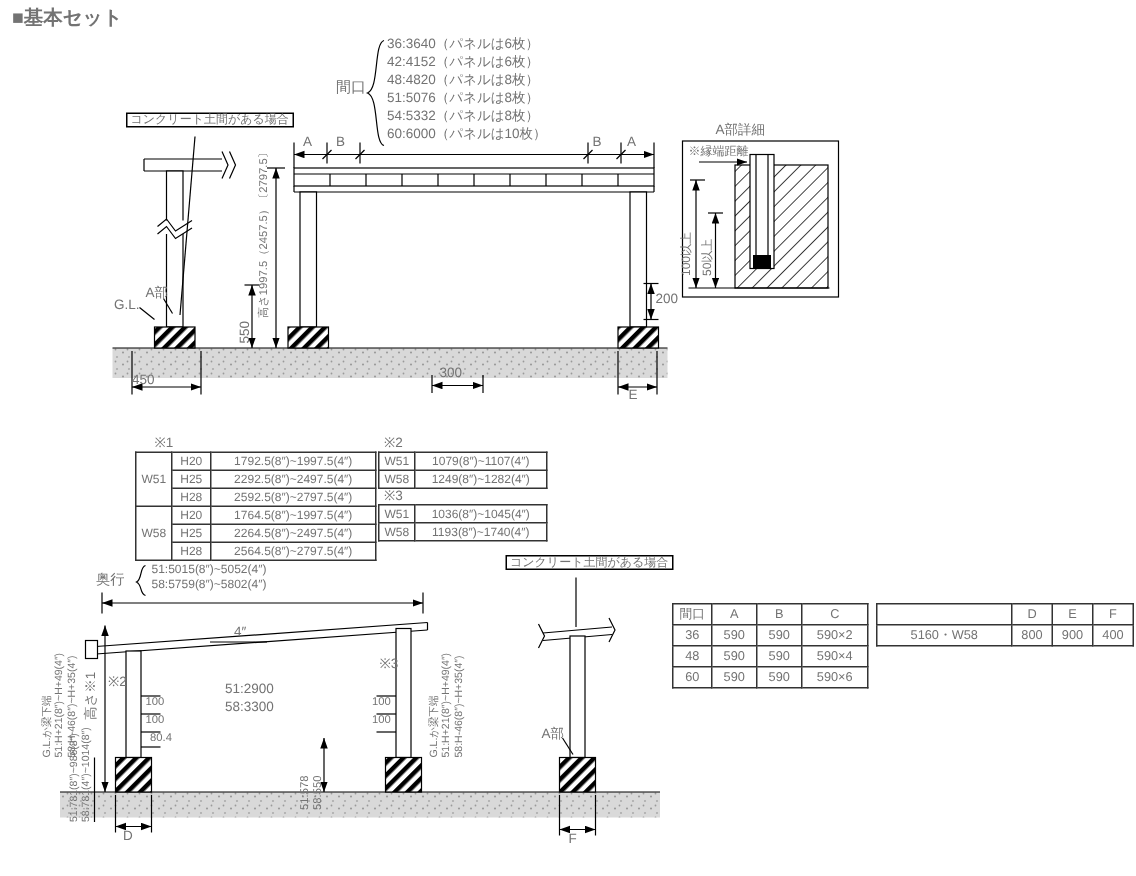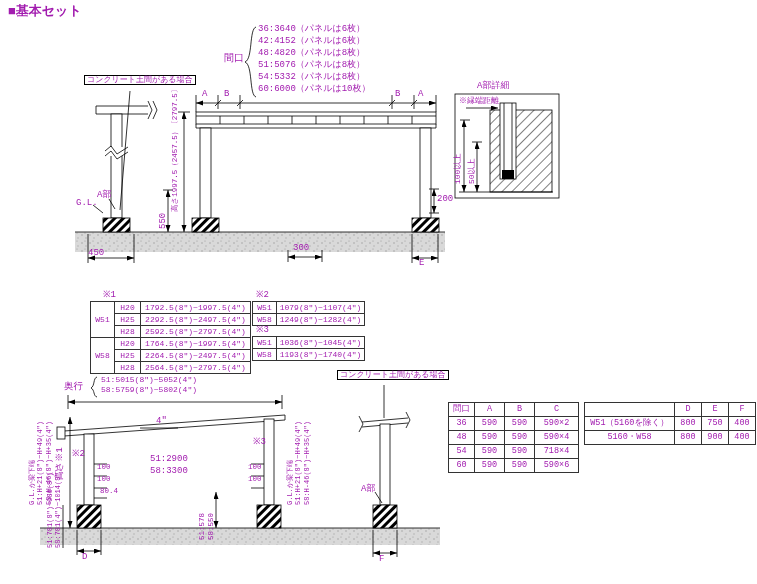--- a/index.html
+++ b/index.html
@@ -1,17 +1,17 @@
 <!DOCTYPE html>
 <html><head>
 <meta charset="utf-8">
 <style>
   html,body{margin:0;padding:0;background:#fff}
   #canvas{position:relative;width:757px;height:584px;background:#fff;overflow:hidden;
-    font-family:Liberation Mono, monospace;color:#a21caf}
+    font-family:Liberation Sans, sans-serif;color:#737373}
   #line-art{position:absolute;left:0;top:0;z-index:0}
   .t{position:absolute;white-space:nowrap;z-index:2;line-height:1.05}
   .vt{position:absolute;white-space:nowrap;z-index:2;transform:rotate(-90deg);
       transform-origin:0 0;line-height:1.2}
   .b{font-weight:bold}
   .f7{font-size:7px}.f75{font-size:7.5px}.f8{font-size:8px}
   .f9{font-size:9px}.f95{font-size:9.5px}.f10{font-size:10px}.f13{font-size:13px}
   .box{border:1px solid #000;padding:0 2px;background:#fff}
   table.dt{position:absolute;z-index:2;border-collapse:collapse;background:#fff}
   table.dt td,table.dt th{border:1px solid #333;padding:0 2px;text-align:center;
@@ -344,26 +344,20 @@
           <td>590</td>
           <td>590×2</td>
         </tr>
     <tr>
           <td>48</td>
           <td>590</td>
           <td>590</td>
           <td>590×4</td>
         </tr>
     <tr>
-          <td>54</td>
-          <td>590</td>
-          <td>590</td>
-          <td>718×4</td>
-        </tr>
-    <tr>
           <td>60</td>
           <td>590</td>
           <td>590</td>
           <td>590×6</td>
         </tr>
   </tbody>
 </table>
 
 <table class="dt btbl" style="left:584px;top:402px">
   <colgroup>
@@ -373,26 +367,20 @@
         <col style="width:27px">
       </colgroup>
   <tbody>
     <tr>
           <th></th>
         <th>D</th>
         <th>E</th>
         <th>F</th>
         </tr>
     <tr>
-          <td>W51（5160を除く）</td>
-          <td>800</td>
-          <td>750</td>
-          <td>400</td>
-        </tr>
-    <tr>
           <td>5160・W58</td>
           <td>800</td>
           <td>900</td>
           <td>400</td>
         </tr>
   </tbody>
 </table>
 
 
 </div>

